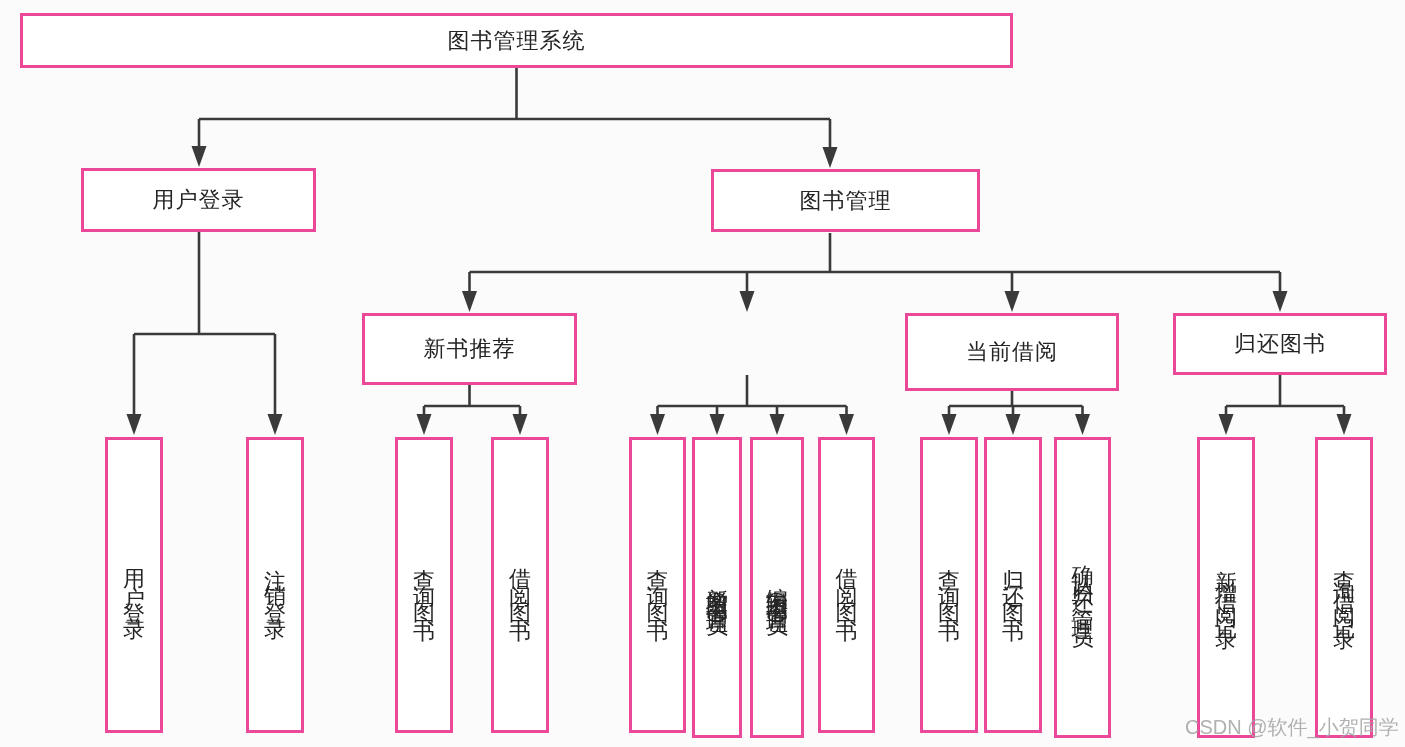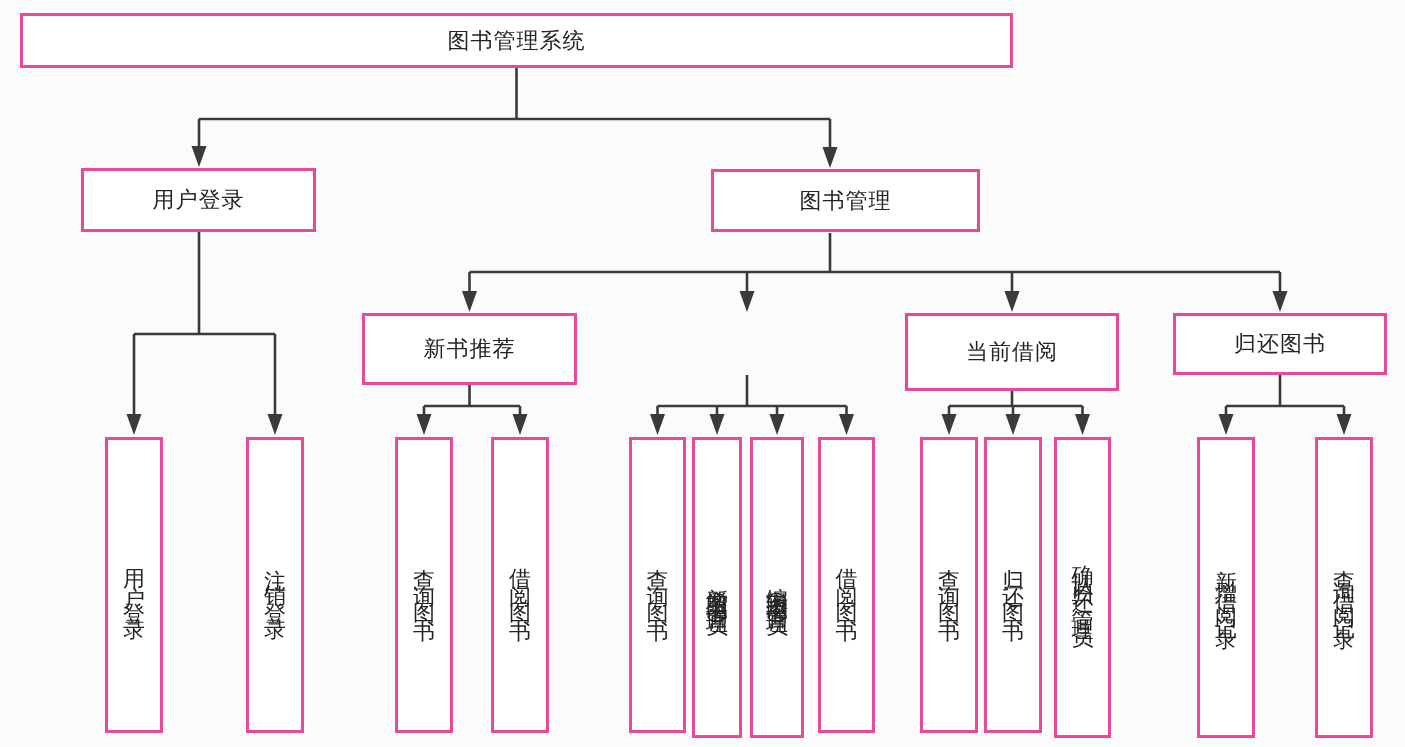--- a/index.html
+++ b/index.html
@@ -149,14 +149,15 @@
   <div class="node v-node sp10" style="left:750px;top:437px;width:54px;height:301px;">编辑图书（管理员）</div>
   <div class="node v-node sp4" style="left:818px;top:437px;width:57px;height:296px;">借阅图书</div>
 
   <div class="node v-node sp4" style="left:920px;top:437px;width:58px;height:296px;">查询图书</div>
   <div class="node v-node sp4" style="left:984px;top:437px;width:58px;height:296px;">归还图书</div>
   <div class="node v-node sp8" style="left:1054px;top:437px;width:57px;height:301px;">确认归还（管理员）</div>
 
   <div class="node v-node sp6" style="left:1197px;top:437px;width:58px;height:301px;">新增借阅记录</div>
   <div class="node v-node sp6" style="left:1315px;top:437px;width:58px;height:301px;">查询借阅记录</div>
 
+  <div class="watermark">CSDN @软件_小贺同学</div>
 
 </div>
 
 </body></html>

